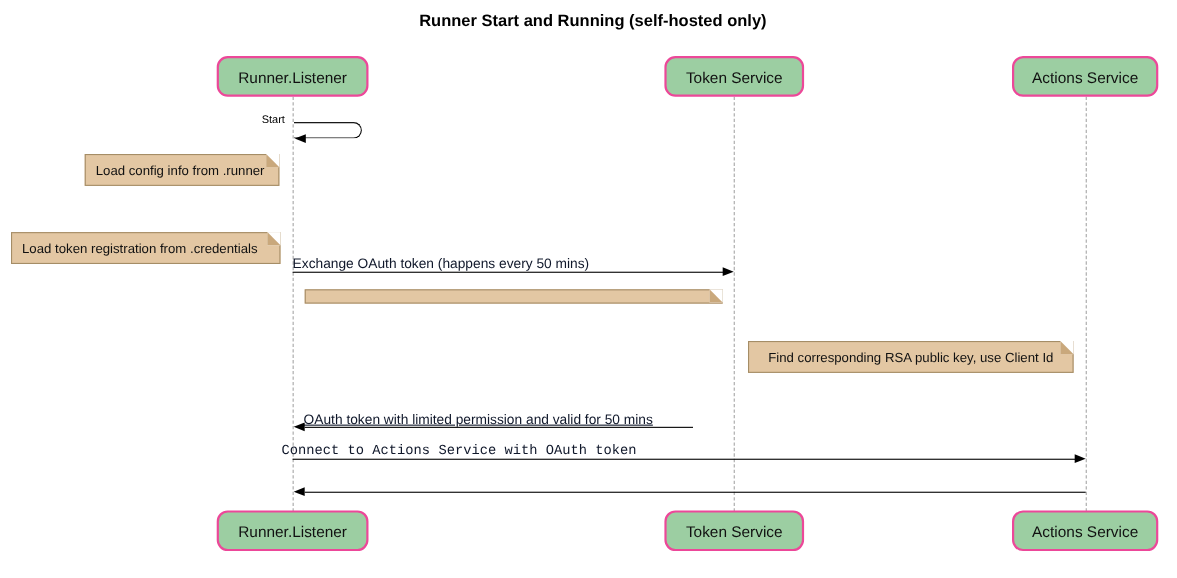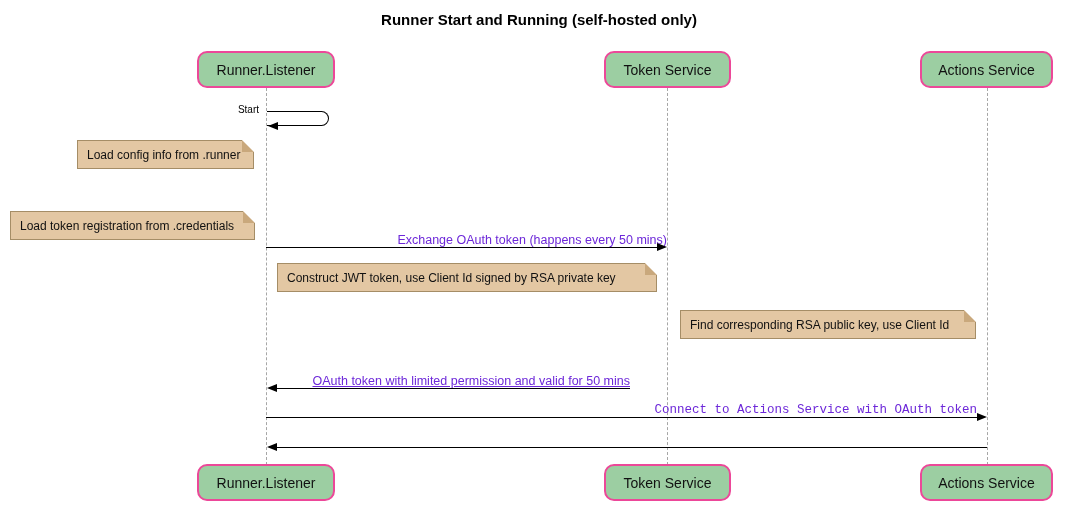--- a/index.html
+++ b/index.html
@@ -17,29 +17,29 @@
     border-left:1px dashed #a6a6a6;
   }
   .participant {
     position:absolute; height:37px; background:#9cce a2;
     background:#9ccea2; border:2px solid #ec4899; border-radius:10px;
     display:flex; align-items:center; justify-content:center;
     font-size:14px; color:#111;
   }
   .note {
     position:absolute; background:#e3c7a3; border:1px solid #a58d66;
-    font-size:12px; color:#111; padding:6px 9px 5px 9px; line-height:16px;
+    font-size:12px; color:#111; padding:6px 9px 5px 9px; line-height:16px;text-align:center;
   }
   .note.center { text-align:left; }
   .note .fold {
     content:""; position:absolute; top:-1px; right:-1px; width:0; height:0;
     border-top:12px solid #ffffff; border-left:12px solid #c9a87c;
   }
   .msg-label {
-    position:absolute; font-size:12.5px; color:#6d28d9; text-align:right;
+    position:absolute; font-size:12.5px; color:#0f172a; text-align:left;
     height:14px; line-height:14px; white-space:nowrap;
   }
   .msg-line { position:absolute; height:0; border-top:1px solid #000; }
   .arrow-right {
     position:absolute; width:0; height:0;
     border-left:10px solid #000; border-top:4px solid transparent; border-bottom:4px solid transparent;
   }
   .arrow-left {
     position:absolute; width:0; height:0;
     border-right:10px solid #000; border-top:4px solid transparent; border-bottom:4px solid transparent;
@@ -98,21 +98,20 @@
     <span class="fold"></span>
     <span>Load token registration from .credentials</span>
   </div>
 
   <div class="msg-label" style="left:266px; top:233px; width:401px;">Exchange OAuth token (happens every 50 mins)</div>
   <div class="msg-line" style="left:266px; top:247px; width:392px;"></div>
   <div class="arrow-right" style="left:657px; top:243px;"></div>
 
   <div class="note center" style="left:277px; top:263px; width:380px;">
     <span class="fold"></span>
-    <span>Construct JWT token, use Client Id signed by RSA private key</span>
   </div>
 
   <div class="note" style="left:680px; top:310px; width:296px;">
     <span class="fold"></span>
     <div>Find corresponding RSA public key, use Client Id</div>
   </div>
 
   <div class="msg-label" style="left:276px; top:374px; width:354px;text-decoration:underline;">OAuth token with limited permission and valid for 50 mins</div>
   <div class="msg-line" style="left:277px; top:388px; width:353px;"></div>
   <div class="arrow-left" style="left:267px; top:384px;"></div>

